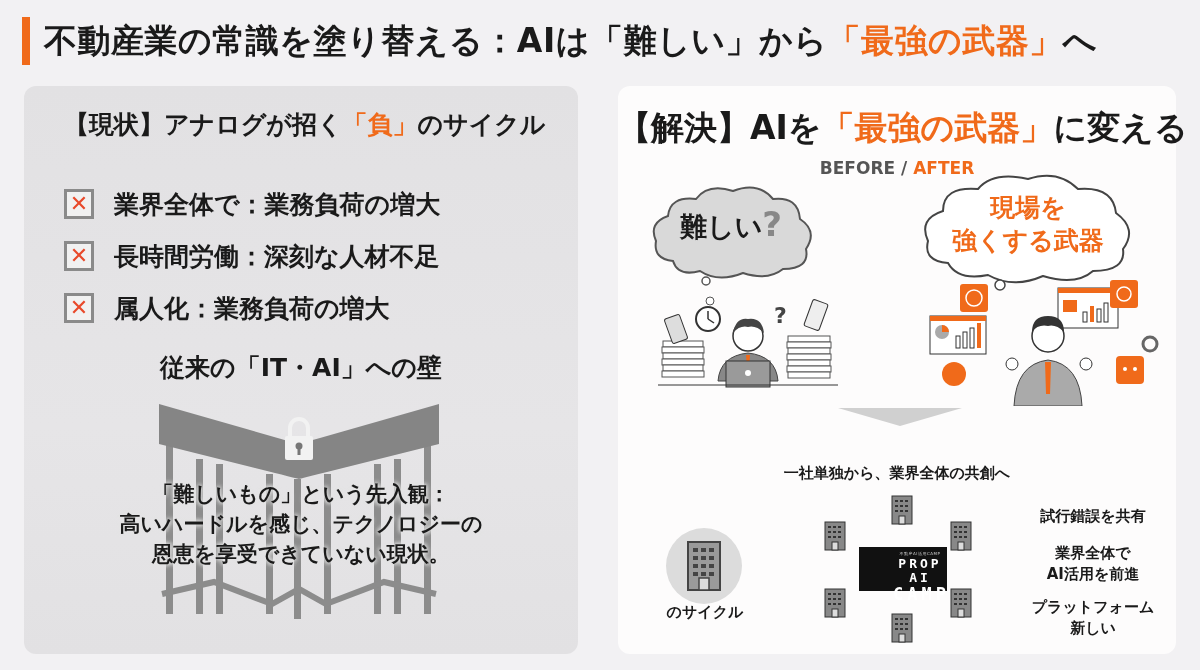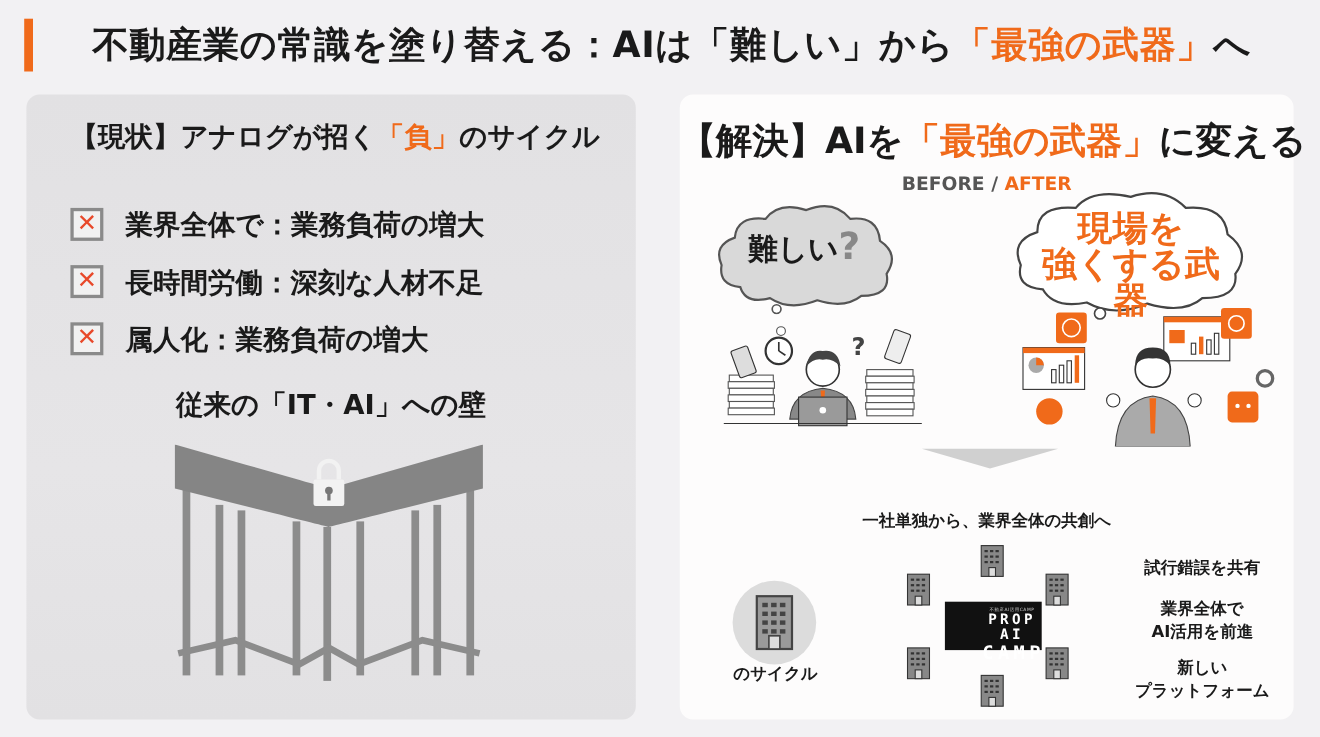--- a/index.html
+++ b/index.html
@@ -5,21 +5,21 @@
     * { box-sizing: border-box; margin: 0; padding: 0; }
     html, body { width: 1200px; height: 670px; overflow: hidden; }
     body {
       background: #f2f1f3;
       font-family: "DejaVu Sans", "Liberation Sans", sans-serif;
       color: #1a1a1a;
       position: relative;
     }
     .title-bar {
       position: absolute; left: 22px; top: 16px; height: 50px;
-      display: flex; align-items: center; gap: 40px;
+      display: flex; align-items: center;
     }
     .title-accent {
       width: 8px; height: 48px; background: #f06a1a; margin-right: 14px;
     }
     .title-text { font-size: 33px; font-weight: bold; letter-spacing: 0.5px; white-space: nowrap; }
     .orange { color: #f06a1a; }
 
     
     .left-panel {
       position: absolute; left: 24px; top: 86px; width: 554px; height: 568px;
@@ -64,21 +64,21 @@
     }
     .cloud { position: absolute; }
     .cloud-before { left: 30px; top: 95px; width: 170px; height: 105px; }
     .cloud-after { left: 300px; top: 85px; width: 220px; height: 120px; }
     .cloud-text-before {
       position: absolute; left: 62px; top: 118px; font-size: 27px; font-weight: bold; white-space: nowrap;
     }
     .cloud-q { color: #888; font-size: 34px; }
     .cloud-text-after {
       position: absolute; left: 320px; top: 105px; width: 180px; text-align: center;
-      font-size: 32px; font-weight: bold; color: #f06a1a; line-height: 33px;
+      font-size: 25px; font-weight: bold; color: #f06a1a; line-height: 33px;
     }
     .illus { position: absolute; }
     .arrow-down {
       position: absolute; left: 220px; top: 322px; width: 0; height: 0;
       border-left: 62px solid transparent; border-right: 62px solid transparent;
       border-top: 18px solid #d0d0d0;
     }
     .camp-heading {
       position: absolute; left: 0; width: 100%; top: 348px; text-align: center;
       font-size: 23px; font-weight: bold; white-space: nowrap;
@@ -159,20 +159,25 @@
     <path d="M5,0 Q145,40 145,40 Q145,40 285,0 L285,40 Q145,75 145,75 Q145,75 5,40 Z" fill="#858585"></path>
 
     <g>
       <path d="M136,32 v-8 a9,9 0 0 1 18,0 v8" fill="none" stroke="#f2f2f2" stroke-width="4"></path>
       <rect x="131" y="32" width="28" height="24" rx="2" fill="#f2f2f2"></rect>
       <circle cx="145" cy="42" r="3.5" fill="#777"></circle>
       <rect x="143.5" y="43" width="3" height="8" fill="#777"></rect>
     </g>
   </svg>
 
+  <div class="wall-caption">
+    <div>「難しいもの」という先入観：</div>
+    <div>高いハードルを感じ、テクノロジーの</div>
+    <div>恩恵を享受できていない現状。</div>
+  </div>
 </div>
 
 <div class="right-panel">
   <div class="right-heading">
     <span>【解決】AIを</span><span class="orange">「最強の武器」</span><span>に変える</span>
   </div>
 
   <div class="before-after">
     <span>BEFORE</span><span> / </span><span class="orange">AFTER</span>
   </div>
@@ -398,16 +403,16 @@
   </div>
 
   <div class="benefit" style="top:420px;">
     <div>試行錯誤を共有</div>
   </div>
   <div class="benefit" style="top:457px;">
     <div>業界全体で</div>
     <div>AI活用を前進</div>
   </div>
   <div class="benefit" style="top:511px;">
+    <div>プラットフォーム</div>
     <div>新しい</div>
-    <div>プラットフォーム</div>
   </div>
 </div>
 
 </body></html>

